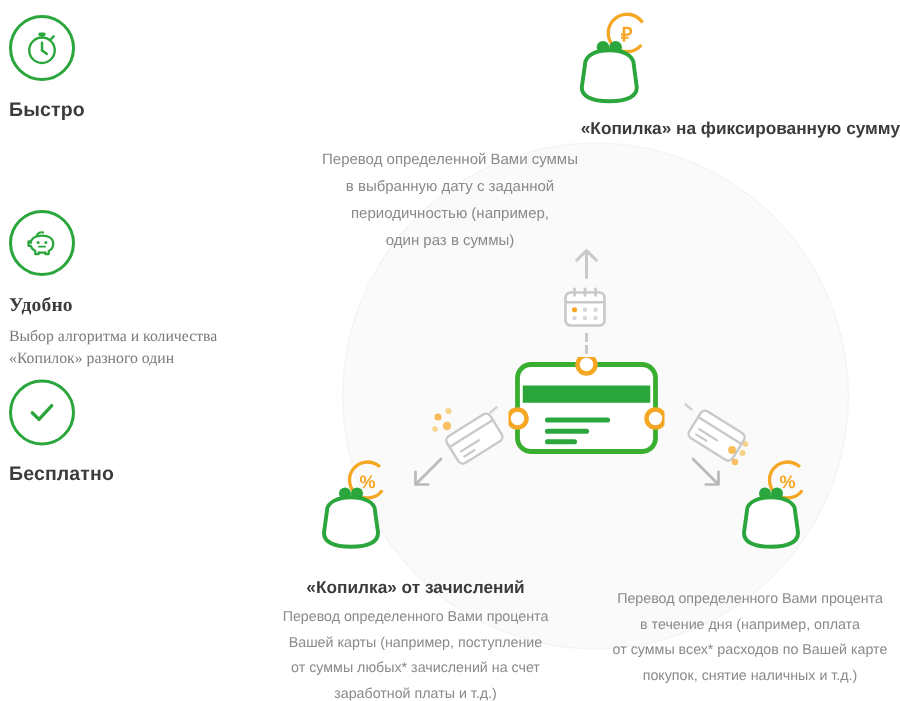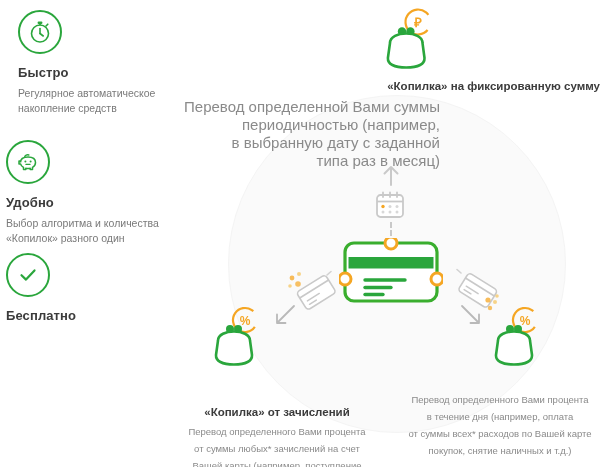--- a/index.html
+++ b/index.html
@@ -22,22 +22,22 @@
     border-radius:50%;
     background:#fafafa;
     border:1px solid #f4f4f4;
   }
 
   
   .features{
     position:absolute;left:0;top:0;width:205px;
   }
   .feature{position:absolute;left:6px;}
-  .f1{top:10px;margin-left:12px;}
-  .f2{top:140px;}
+  .f1{top:10px;}
+  .f2{top:140px;font-family:Liberation Serif, serif;}
   .f3{top:253px;}
 
   .f-icon{
     width:44px;height:44px;border-radius:50%;
     border:2px solid #2aa63c;
     box-sizing:border-box;
     display:flex;align-items:center;justify-content:center;
     background:#fff;
   }
   .f-title{
@@ -54,22 +54,22 @@
   
   .wallet-top{position:absolute;left:372px;top:5px;}
   .top-title{
     position:absolute;left:0;right:0;top:80px;
     text-align:right;
     font-size:11.5px;font-weight:bold;color:#3b3b3b;
   }
   .top-desc{
     position:absolute;left:50%;top:98px;
     transform:translateX(-50%);
-    width:280px;text-align:right;
-    font-size:15px;line-height:18px;color:#8a8a8a;
+    width:280px;text-align:center;
+    font-size:10px;line-height:18px;color:#8a8a8a;
   }
 
   
   .calendar{position:absolute;left:374px;top:190px;}
   .arrow-up{position:absolute;left:382px;top:165px;}
   .dash-v{
     position:absolute;left:389.5px;top:222px;
     width:0;height:22px;
     border-left:2px dashed #c9c9c9;
   }
@@ -78,21 +78,21 @@
   
   .side-card-l{position:absolute;left:286px;top:266px;}
   .side-card-r{position:absolute;left:452px;top:266px;}
 
   
   .wallet-bl{position:absolute;left:205px;top:305px;}
   .wallet-br{position:absolute;left:485px;top:305px;}
 
   
   .blk{position:absolute;text-align:center;}
-  .blk-title{font-size:11.5px;font-weight:bold;color:#3b3b3b;margin-top:20px;}
+  .blk-title{font-size:11.5px;font-weight:bold;color:#3b3b3b;}
   .blk-desc{margin-top:5px;font-size:9.5px;line-height:17px;color:#8a8a8a;}
 
   .blk-left{left:158px;top:386px;width:238px;}
   .blk-right{left:400px;top:386px;width:200px;}
 
   svg{display:block;}
 </style>
 </head>
 <body>
 
@@ -107,21 +107,20 @@
         <svg width="26" height="26" viewBox="0 0 26 26">
           <circle cx="13" cy="14.5" r="8.5" fill="none" stroke="#2aa63c" stroke-width="1.6"></circle>
           <path d="M13 14.5 L13 9.5" stroke="#2aa63c" stroke-width="1.6" stroke-linecap="round"></path>
           <path d="M13 14.5 L16.2 17" stroke="#2aa63c" stroke-width="1.6" stroke-linecap="round"></path>
           <rect x="10.6" y="2.6" width="4.8" height="2.4" rx="1" fill="#2aa63c"></rect>
           <path d="M13 5 L13 6.2" stroke="#2aa63c" stroke-width="1.6"></path>
           <path d="M19 7 L20.8 5.2" stroke="#2aa63c" stroke-width="1.6" stroke-linecap="round"></path>
         </svg>
       </div>
       <div class="f-title">Быстро</div>
-      <div class="f-desc">Регулярное автоматическое накопление средств</div>
     </div>
 
     <div class="feature f2">
       <div class="f-icon">
         <svg width="26" height="26" viewBox="0 0 26 26">
           <path d="M5.5 13.5 C5.5 10 8.5 8 13 8 C17.5 8 20.5 10 20.5 13.5 C20.5 16 19 17.6 17.5 18.4 L17.5 20.4 L15.2 20.4 L15.2 19.2 C14.5 19.35 13.7 19.4 13 19.4 C12.3 19.4 11.5 19.35 10.8 19.2 L10.8 20.4 L8.5 20.4 L8.5 18.4 C7.2 17.7 5.9 16.4 5.6 14.9 L4 14.9 L4 11.9 L5.6 11.9" fill="none" stroke="#2aa63c" stroke-width="1.5" stroke-linejoin="round"></path>
           <circle cx="10.4" cy="12.6" r="1" fill="#2aa63c"></circle>
           <circle cx="15.6" cy="12.6" r="1" fill="#2aa63c"></circle>
           <path d="M11 15.4 L15 15.4" stroke="#2aa63c" stroke-width="1.3" stroke-linecap="round"></path>
           <path d="M9.5 8.3 C10 6.3 12 5.4 13.8 6" fill="none" stroke="#2aa63c" stroke-width="1.4" stroke-linecap="round"></path>
@@ -152,23 +151,23 @@
       <circle cx="38.4" cy="26.5" r="4.2" fill="#2aa63c"></circle>
 
       <path d="M18 38 C18 31.5 26 28.5 34.2 28.5 C42.5 28.5 50.5 31.5 50.5 38
                L52.5 53 C52.8 59 46.5 62.5 34.2 62.5 C22 62.5 15.6 59 15.9 53 Z" fill="#ffffff" stroke="#2aa63c" stroke-width="2.6" stroke-linejoin="round"></path>
     </svg>
   </div>
 
   <div class="top-title">«Копилка»  на фиксированную сумму</div>
   <div class="top-desc">
     <div>Перевод определенной Вами суммы</div>
+    <div>в выбранную дату с заданной</div>
     <div>периодичностью (например,</div>
-    <div>в выбранную дату с заданной</div>
-    <div>типа раз в месяц)</div>
+    <div>один раз в суммы)</div>
   </div>
 
   <div class="arrow-up">
     <svg width="18" height="22" viewBox="0 0 18 22">
       <path d="M9 2 L9 20 M9 2 L2.5 8.5 M9 2 L15.5 8.5" fill="none" stroke="#c9c9c9" stroke-width="2" stroke-linecap="round" stroke-linejoin="round"></path>
     </svg>
   </div>
 
   <div class="calendar">
     <svg width="32" height="30" viewBox="0 0 32 30">
@@ -263,22 +262,22 @@
       <circle cx="33" cy="24" r="4" fill="#2aa63c"></circle>
       <path d="M13 35.5 C13 29.5 21 26.5 29 26.5 C37 26.5 45 29.5 45 35.5
                L47 50 C47.3 56 41 59.5 29 59.5 C17 59.5 10.7 56 11 50 Z" fill="#ffffff" stroke="#2aa63c" stroke-width="2.6" stroke-linejoin="round"></path>
     </svg>
   </div>
 
   <div class="blk blk-left">
     <div class="blk-title">«Копилка» от зачислений</div>
     <div class="blk-desc">
       <div>Перевод определенного Вами процента</div>
+      <div>Вашей карты (например, поступление</div>
       <div>от суммы любых* зачислений на счет</div>
-      <div>Вашей карты (например, поступление</div>
       <div>заработной платы и т.д.)</div>
     </div>
   </div>
 
   <div class="blk blk-right">
     <div class="blk-desc">
       <div>Перевод определенного Вами процента</div>
       <div>в течение дня (например, оплата</div>
       <div>от суммы всех* расходов по Вашей карте</div>
       <div>покупок, снятие наличных и т.д.)</div>

